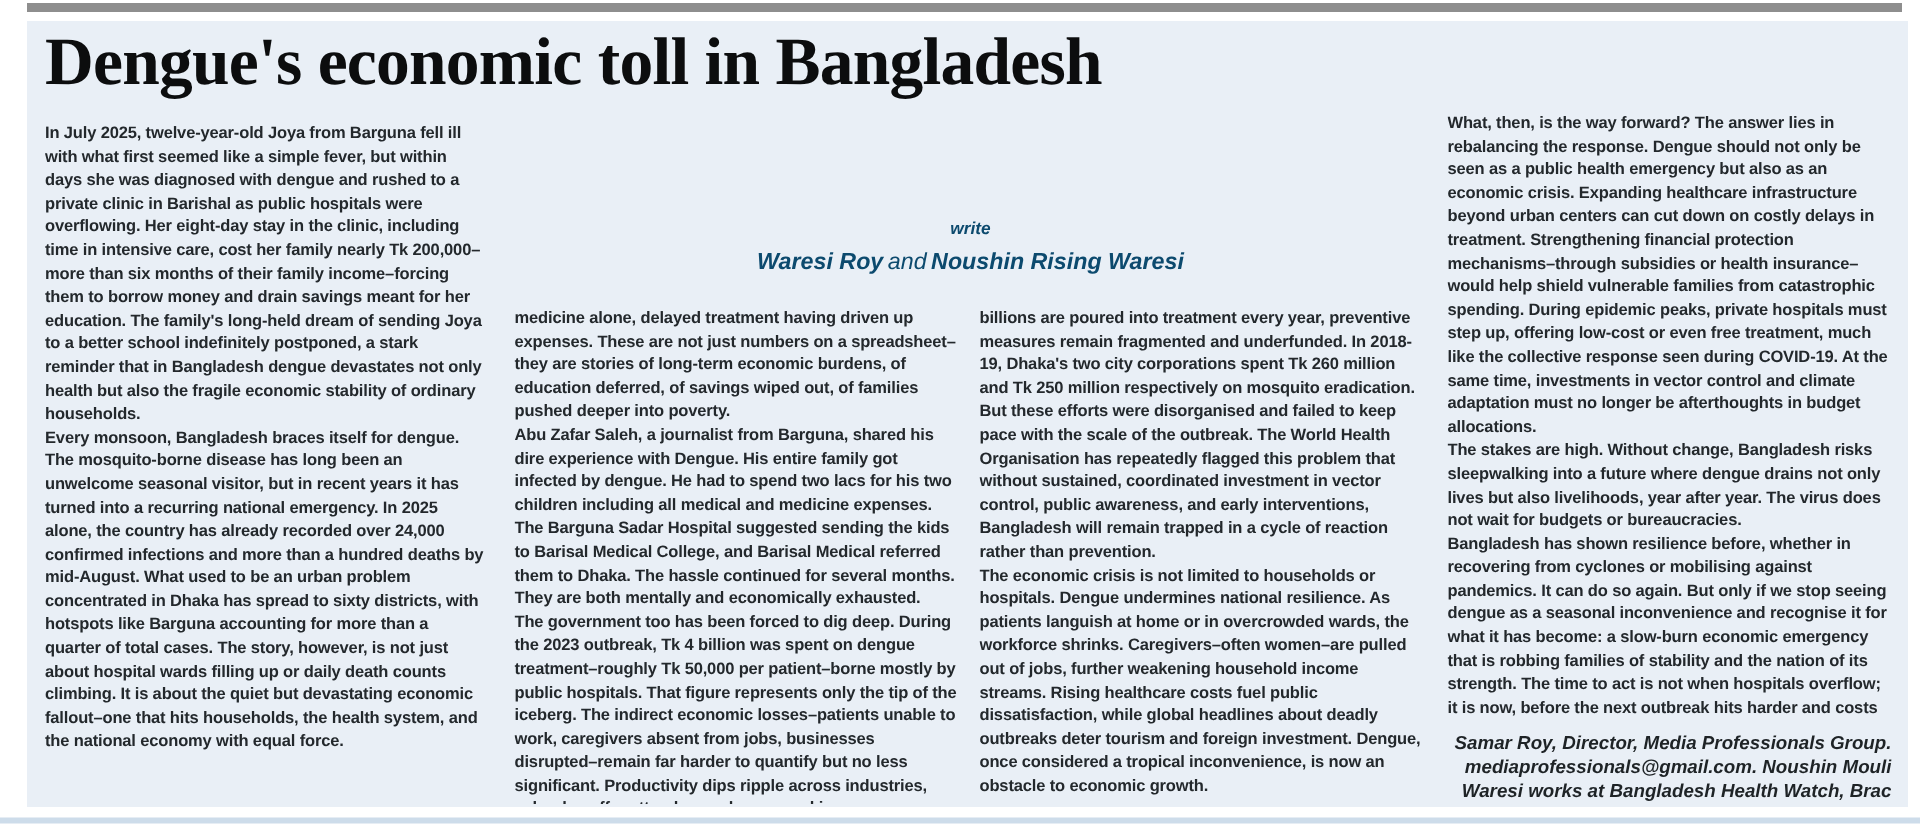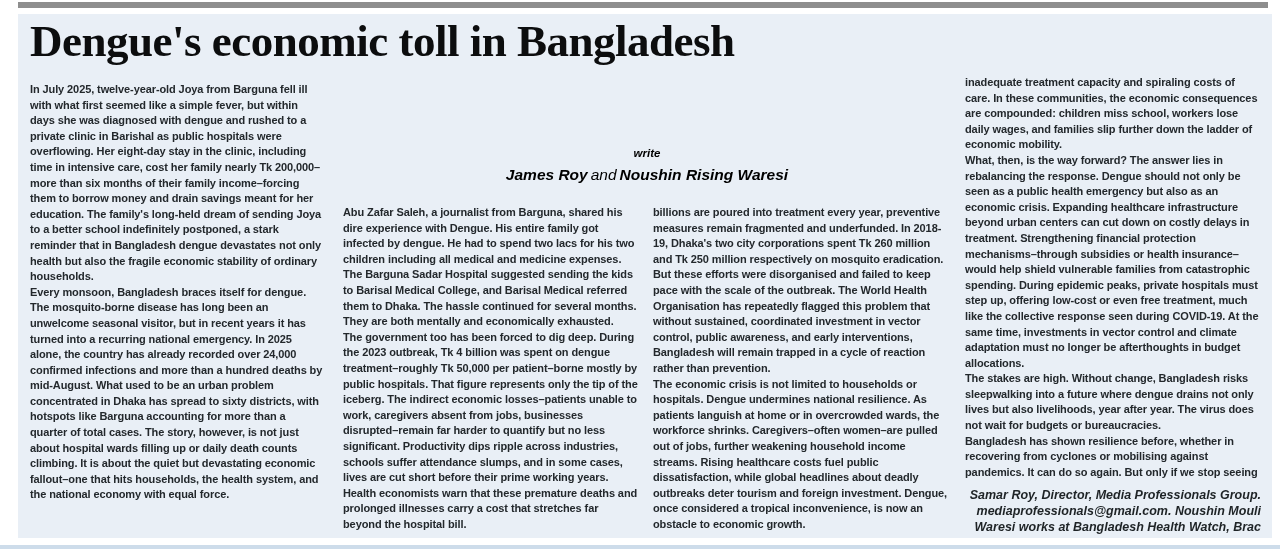--- a/index.html
+++ b/index.html
@@ -21,21 +21,21 @@
     font-family:"Liberation Serif", serif; font-weight:700;
     font-size:45px; line-height:1.05; letter-spacing:-0.5px; color:#0c0d0e;
   }
   .standfirst {
     position:absolute; left:343px; top:84px; width:608px; text-align:center;
     font-family:"Liberation Serif", serif; font-style:italic; font-weight:700;
     font-size:20px; line-height:1.32; color:#16181a;
   }
   .byline {
     position:absolute; left:343px; top:147px; width:608px; text-align:center;
-    color:#000000;
+    color:#0c4a6e;
   }
   .write-label {
     display:block; font-style:italic; font-weight:600; font-size:11.5px;
     margin-bottom:7px;
   }
   .authors { font-style:italic; font-weight:700; font-size:15.5px; }
   .authors .connector { font-weight:400; margin:0 3px;text-align:right; }
   .col {
     position:absolute; font-weight:600; font-size:11px; line-height:15.6px;
     letter-spacing:-0.1px; color:#23282c; text-align:left; overflow:hidden;
@@ -62,43 +62,43 @@
 
   <div class="top-rule"></div>
 
   <div class="panel"></div>
 
   <h1 class="headline">Dengue's economic toll in Bangladesh</h1>
 
 
   <div class="byline">
     <span class="write-label">write</span>
-    <span class="authors"><span>James Roy</span><span class="connector">and</span><span>Noushin Rising Waresi</span></span>
+    <span class="authors"><span>Waresi Roy</span><span class="connector">and</span><span>Noushin Rising Waresi</span></span>
   </div>
 
   <div class="col col-1">
     <p>In July 2025, twelve-year-old Joya from Barguna fell ill with what first seemed like a simple fever, but within days she was diagnosed with dengue and rushed to a private clinic in Barishal as public hospitals were overflowing. Her eight-day stay in the clinic, including time in intensive care, cost her family nearly Tk 200,000–more than six months of their family income–forcing them to borrow money and drain savings meant for her education. The family's long-held dream of sending Joya to a better school indefinitely postponed, a stark reminder that in Bangladesh dengue devastates not only health but also the fragile economic stability of ordinary households.</p>
     <p>Every monsoon, Bangladesh braces itself for dengue. The mosquito-borne disease has long been an unwelcome seasonal visitor, but in recent years it has turned into a recurring national emergency. In 2025 alone, the country has already recorded over 24,000 confirmed infections and more than a hundred deaths by mid-August. What used to be an urban problem concentrated in Dhaka has spread to sixty districts, with hotspots like Barguna accounting for more than a quarter of total cases. The story, however, is not just about hospital wards filling up or daily death counts climbing. It is about the quiet but devastating economic fallout–one that hits households, the health system, and the national economy with equal force.</p>
 
   </div>
 
   <div class="col col-2">
+    <p>medicine alone, delayed treatment having driven up expenses. These are not just numbers on a spreadsheet–they are stories of long-term economic burdens, of education deferred, of savings wiped out, of families pushed deeper into poverty.</p>
     <p>Abu Zafar Saleh, a journalist from Barguna, shared his dire experience with Dengue. His entire family got infected by dengue. He had to spend two lacs for his two children including all medical and medicine expenses. The Barguna Sadar Hospital suggested sending the kids to Barisal Medical College, and Barisal Medical referred them to Dhaka. The hassle continued for several months. They are both mentally and economically exhausted.</p>
     <p>The government too has been forced to dig deep. During the 2023 outbreak, Tk 4 billion was spent on dengue treatment–roughly Tk 50,000 per patient–borne mostly by public hospitals. That figure represents only the tip of the iceberg. The indirect economic losses–patients unable to work, caregivers absent from jobs, businesses disrupted–remain far harder to quantify but no less significant. Productivity dips ripple across industries, schools suffer attendance slumps, and in some cases, lives are cut short before their prime working years. Health economists warn that these premature deaths and prolonged illnesses carry a cost that stretches far beyond the hospital bill.</p>
 
   </div>
 
   <div class="col col-3">
     <p>billions are poured into treatment every year, preventive measures remain fragmented and underfunded. In 2018-19, Dhaka's two city corporations spent Tk 260 million and Tk 250 million respectively on mosquito eradication. But these efforts were disorganised and failed to keep pace with the scale of the outbreak. The World Health Organisation has repeatedly flagged this problem that without sustained, coordinated investment in vector control, public awareness, and early interventions, Bangladesh will remain trapped in a cycle of reaction rather than prevention.</p>
     <p>The economic crisis is not limited to households or hospitals. Dengue undermines national resilience. As patients languish at home or in overcrowded wards, the workforce shrinks. Caregivers–often women–are pulled out of jobs, further weakening household income streams. Rising healthcare costs fuel public dissatisfaction, while global headlines about deadly outbreaks deter tourism and foreign investment. Dengue, once considered a tropical inconvenience, is now an obstacle to economic growth.</p>
 
   </div>
 
   <div class="col col-4">
-    <p>inadequate treatment capacity and spiraling costs of care. In these communities, the economic consequences are compounded: children miss school, workers lose daily wages, and families slip further down the ladder of economic mobility.</p>
     <p>What, then, is the way forward? The answer lies in rebalancing the response. Dengue should not only be seen as a public health emergency but also as an economic crisis. Expanding healthcare infrastructure beyond urban centers can cut down on costly delays in treatment. Strengthening financial protection mechanisms–through subsidies or health insurance–would help shield vulnerable families from catastrophic spending. During epidemic peaks, private hospitals must step up, offering low-cost or even free treatment, much like the collective response seen during COVID-19. At the same time, investments in vector control and climate adaptation must no longer be afterthoughts in budget allocations.</p>
     <p>The stakes are high. Without change, Bangladesh risks sleepwalking into a future where dengue drains not only lives but also livelihoods, year after year. The virus does not wait for budgets or bureaucracies.</p>
     <p>Bangladesh has shown resilience before, whether in recovering from cyclones or mobilising against pandemics. It can do so again. But only if we stop seeing dengue as a seasonal inconvenience and recognise it for what it has become: a slow-burn economic emergency that is robbing families of stability and the nation of its strength. The time to act is not when hospitals overflow; it is now, before the next outbreak hits harder and costs more than we can afford.</p>
   </div>
 
   <div class="credit">Samar Roy, Director, Media Professionals Group. mediaprofessionals@gmail.com. Noushin Mouli Waresi works at Bangladesh Health Watch, Brac James P Grant School of Public Health.</div>
 
   <div class="bottom-rule"></div>
 
 </div>

